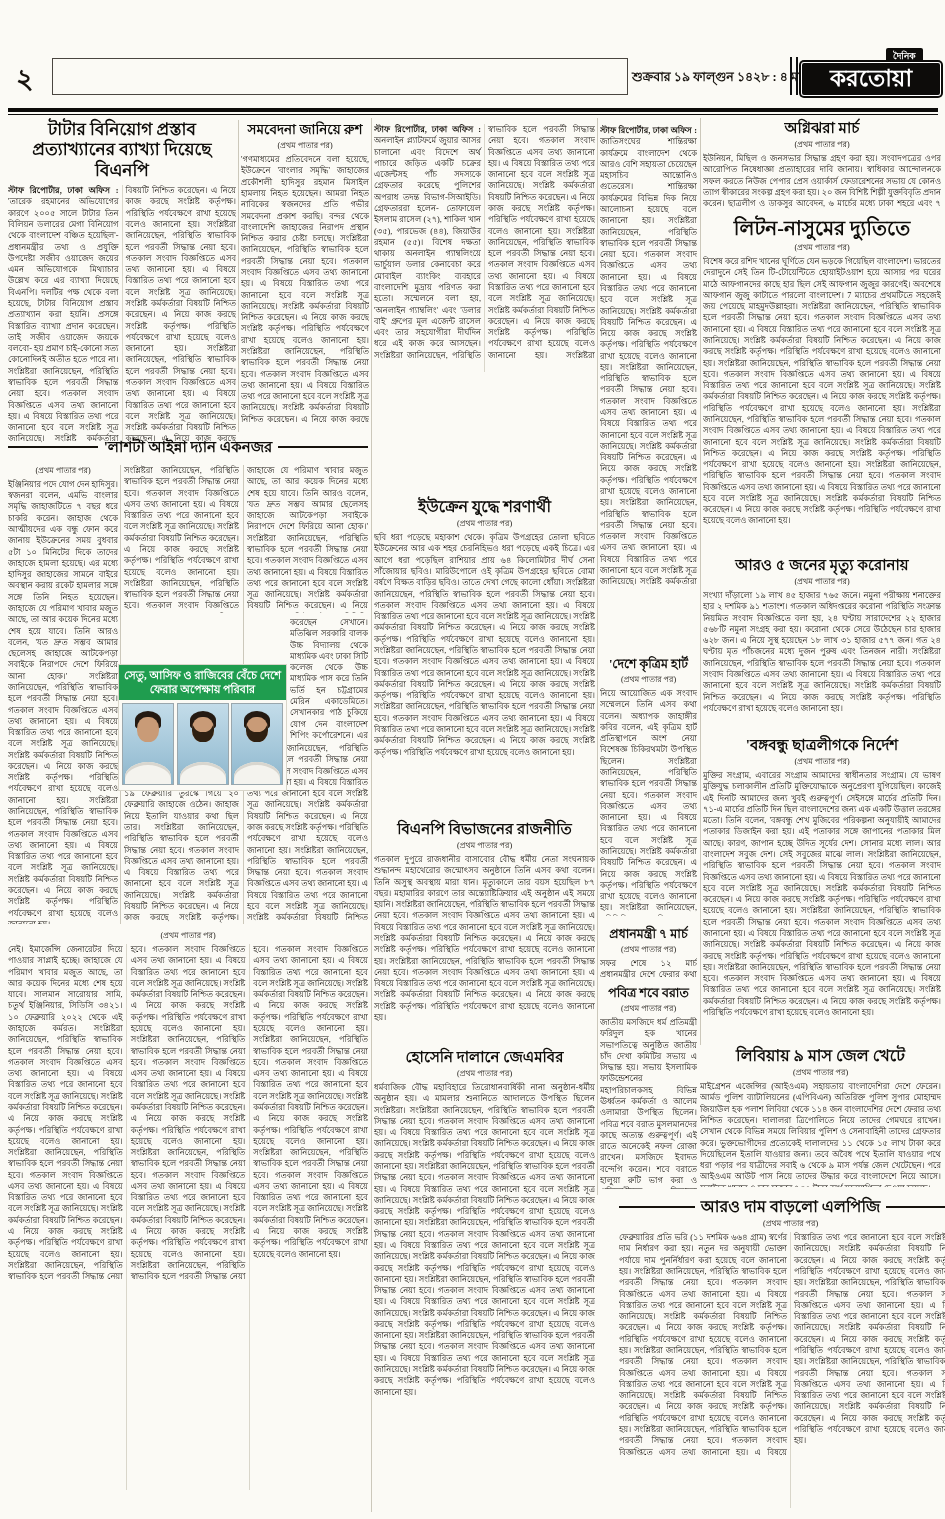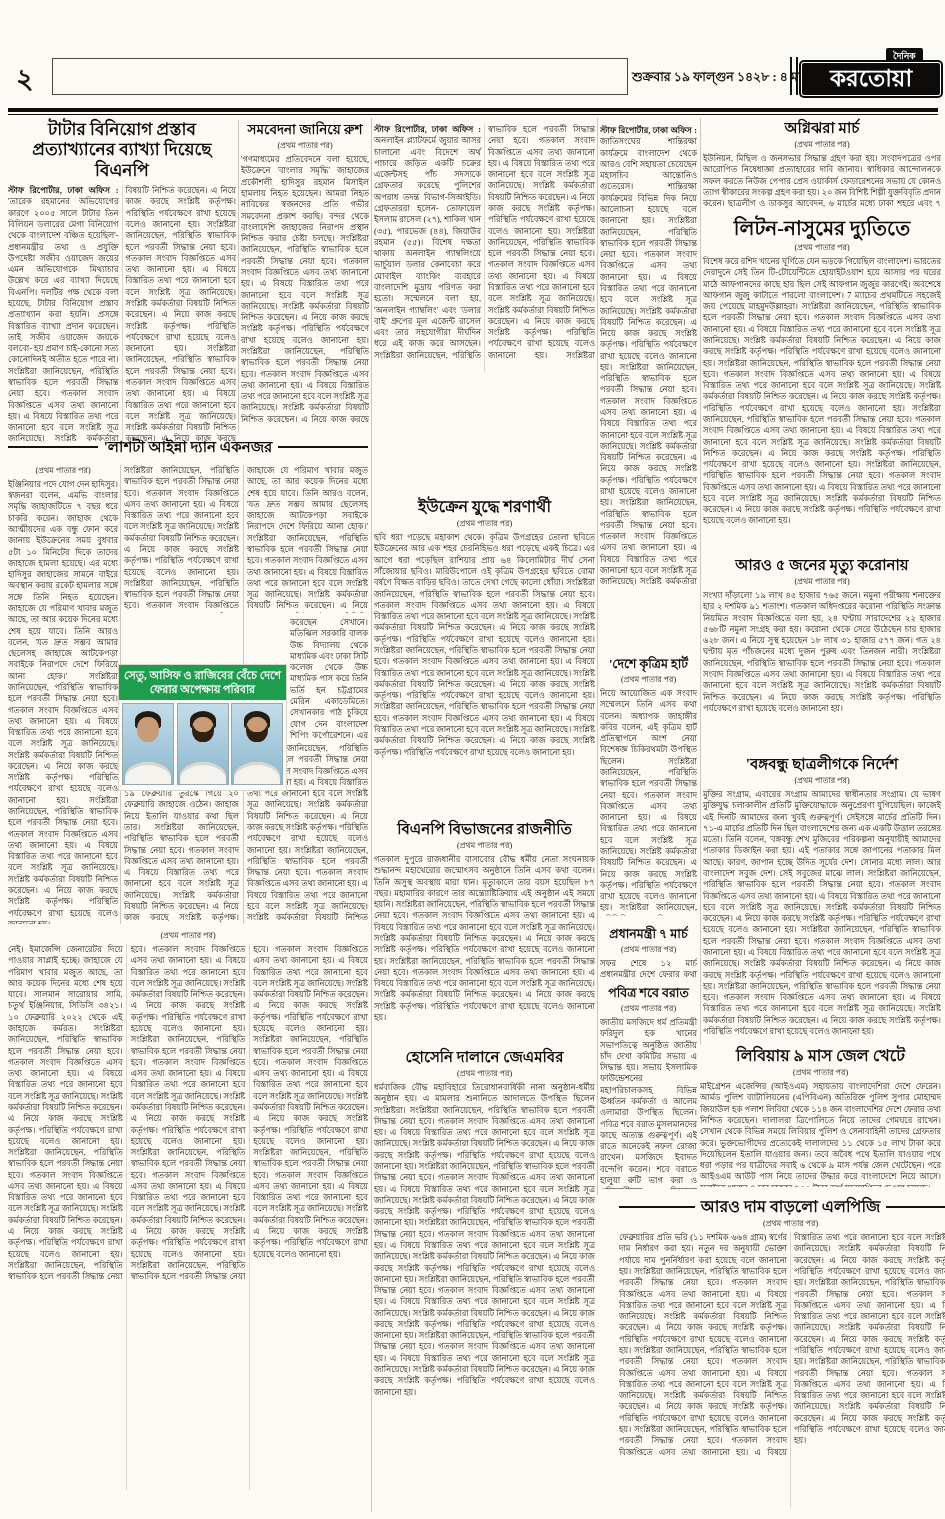--- a/index.html
+++ b/index.html
@@ -129,21 +129,21 @@
 
   <section class="art" style="left:703px;top:556px;width:238px;">
     <h2 style="font-size:15px;">আরও ৫ জনের মৃত্যু করোনায়</h2>
     <div class="cont">(প্রথম পাতার পর)</div>
     <div class="body" style="height:138px;">
       <span> সংখ্যা দাঁড়ালো ১৯ লাখ ৪৫ হাজার ৭৬৫ জনে। নমুনা পরীক্ষায় শনাক্তের হার ২ দশমিক ৯১ শতাংশ। গতকাল অধিদপ্তরের করোনা পরিস্থিতি সংক্রান্ত নিয়মিত সংবাদ বিজ্ঞপ্তিতে বলা হয়, ২৪ ঘণ্টায় সারাদেশের ২২ হাজার ৫৬৮টি নমুনা সংগ্রহ করা হয়। করোনা থেকে সেরে উঠেছেন চার হাজার ৬২৮ জন। এ নিয়ে সুস্থ হয়েছেন ১৮ লাখ ৩১ হাজার ৫৭৭ জন। গত ২৪ ঘণ্টায় মৃত পাঁচজনের মধ্যে দুজন পুরুষ এবং তিনজন নারী।</span>
       <span> সংশ্লিষ্টরা জানিয়েছেন, পরিস্থিতি স্বাভাবিক হলে পরবর্তী সিদ্ধান্ত নেয়া হবে। গতকাল সংবাদ বিজ্ঞপ্তিতে এসব তথ্য জানানো হয়। এ বিষয়ে বিস্তারিত তথ্য পরে জানানো হবে বলে সংশ্লিষ্ট সূত্র জানিয়েছে। সংশ্লিষ্ট কর্মকর্তারা বিষয়টি নিশ্চিত করেছেন। এ নিয়ে কাজ করছে সংশ্লিষ্ট কর্তৃপক্ষ। পরিস্থিতি পর্যবেক্ষণে রাখা হয়েছে বলেও জানানো হয়।</span>
     </div>
   </section>
 
-  <section class="art" style="left:703px;top:755px;width:238px;">
+  <section class="art" style="left:703px;top:736px;width:238px;">
     <h2 style="font-size:15px;">'বঙ্গবন্ধু ছাত্রলীগকে নির্দেশ</h2>
     <div class="cont">(প্রথম পাতার পর)</div>
     <div class="body" style="height:266px;">
       <span> মুক্তির সংগ্রাম, এবারের সংগ্রাম আমাদের স্বাধীনতার সংগ্রাম। যে ভাষণ মুক্তিযুদ্ধ চলাকালীন প্রতিটি মুক্তিযোদ্ধাকে অনুপ্রেরণা যুগিয়েছিল। কাজেই এই দিনটি আমাদের জন্য খুবই গুরুত্বপূর্ণ। সেইসঙ্গে মার্চের প্রতিটি দিন। ৭১-এ মার্চের প্রতিটি দিন ছিল বাংলাদেশের জন্য এক একটি উত্তাল তরঙ্গের মতো। তিনি বলেন, 'বঙ্গবন্ধু শেখ মুজিবের পরিকল্পনা অনুযায়ীই আমাদের পতাকার ডিজাইন করা হয়। এই পতাকার সঙ্গে জাপানের পতাকার মিল আছে। কারণ, জাপান হচ্ছে উদিত সূর্যের দেশ। সোনার মধ্যে লাল। আর বাংলাদেশ সবুজ দেশ। সেই সবুজের মাঝে লাল।</span>
       <span> সংশ্লিষ্টরা জানিয়েছেন, পরিস্থিতি স্বাভাবিক হলে পরবর্তী সিদ্ধান্ত নেয়া হবে। গতকাল সংবাদ বিজ্ঞপ্তিতে এসব তথ্য জানানো হয়। এ বিষয়ে বিস্তারিত তথ্য পরে জানানো হবে বলে সংশ্লিষ্ট সূত্র জানিয়েছে। সংশ্লিষ্ট কর্মকর্তারা বিষয়টি নিশ্চিত করেছেন। এ নিয়ে কাজ করছে সংশ্লিষ্ট কর্তৃপক্ষ। পরিস্থিতি পর্যবেক্ষণে রাখা হয়েছে বলেও জানানো হয়।</span>
       <span> সংশ্লিষ্টরা জানিয়েছেন, পরিস্থিতি স্বাভাবিক হলে পরবর্তী সিদ্ধান্ত নেয়া হবে। গতকাল সংবাদ বিজ্ঞপ্তিতে এসব তথ্য জানানো হয়। এ বিষয়ে বিস্তারিত তথ্য পরে জানানো হবে বলে সংশ্লিষ্ট সূত্র জানিয়েছে। সংশ্লিষ্ট কর্মকর্তারা বিষয়টি নিশ্চিত করেছেন। এ নিয়ে কাজ করছে সংশ্লিষ্ট কর্তৃপক্ষ। পরিস্থিতি পর্যবেক্ষণে রাখা হয়েছে বলেও জানানো হয়।</span>
       <span> সংশ্লিষ্টরা জানিয়েছেন, পরিস্থিতি স্বাভাবিক হলে পরবর্তী সিদ্ধান্ত নেয়া হবে। গতকাল সংবাদ বিজ্ঞপ্তিতে এসব তথ্য জানানো হয়। এ বিষয়ে বিস্তারিত তথ্য পরে জানানো হবে বলে সংশ্লিষ্ট সূত্র জানিয়েছে। সংশ্লিষ্ট কর্মকর্তারা বিষয়টি নিশ্চিত করেছেন। এ নিয়ে কাজ করছে সংশ্লিষ্ট কর্তৃপক্ষ। পরিস্থিতি পর্যবেক্ষণে রাখা হয়েছে বলেও জানানো হয়।</span>
     </div>
   </section>
 

